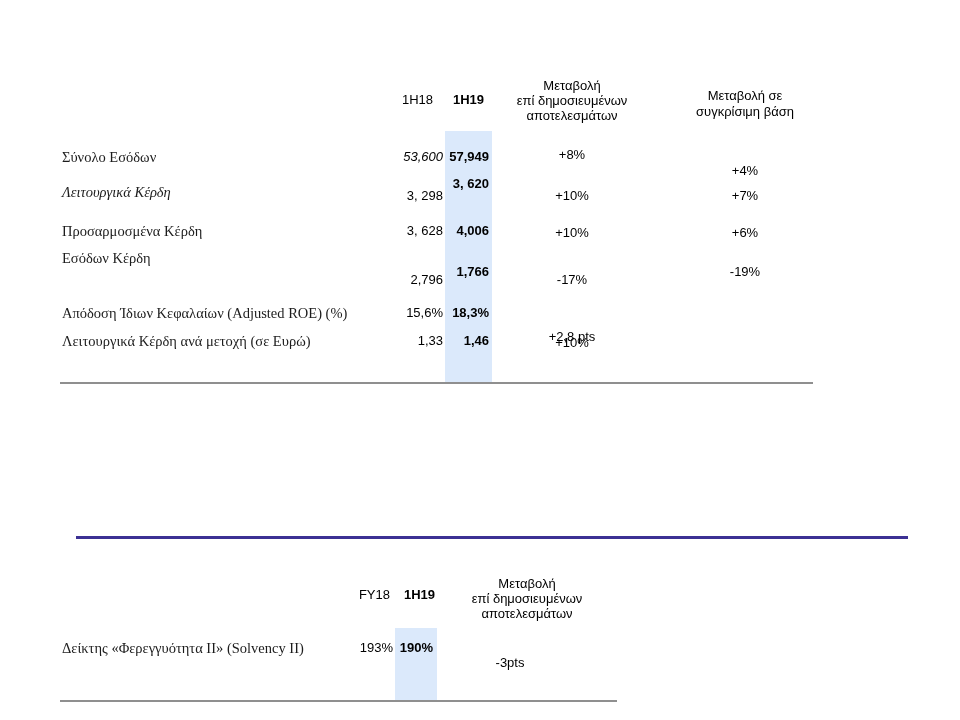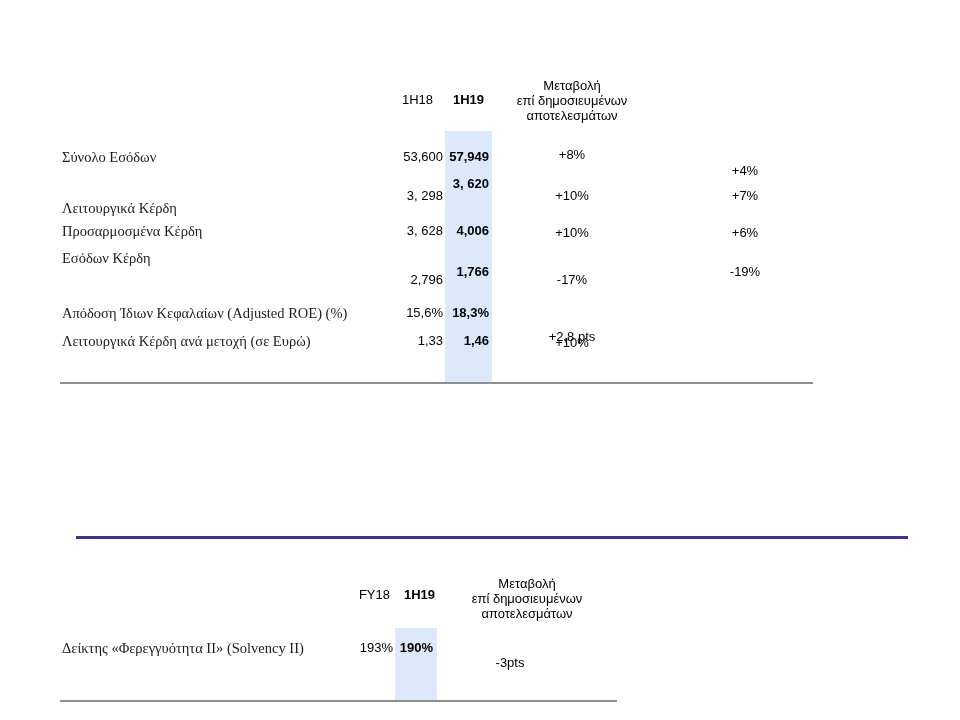--- a/index.html
+++ b/index.html
@@ -29,23 +29,23 @@
   .line-gray{position:absolute;height:2px;background:var(--gray,#8f8f8f);}
   .line-navy{position:absolute;height:3px;background:var(--navy2,#3c3194);}
 
   
   .mh18{right:527px;top:92px;}
   .mh19{right:476px;top:92px;}
   .mh3{left:492px;top:78px;}
   .mh4{left:665px;top:88px;line-height:16px;}
 
   
-  .r0 .lbl{top:149px;} .r0 .v18{right:517px;top:149px;} .r0 .v19{right:471px;top:149px;}
+  .r0 .lbl{top:149px;} .r0 .v18{right:517px;top:149px;font-style:italic;} .r0 .v19{right:471px;top:149px;}
   .r0 .c1{left:512px;top:147px;} .r0 .c2{left:685px;top:163px;}
-  .r1 .lbl{top:200px;} .r1 .v18{right:517px;top:188px;} .r1 .v19{right:471px;top:176px;}
+  .r1 .lbl{top:184px;font-style:italic;} .r1 .v18{right:517px;top:188px;} .r1 .v19{right:471px;top:176px;}
   .r1 .c1{left:512px;top:188px;} .r1 .c2{left:685px;top:188px;}
   .r2 .lbl{top:223px;} .r2 .v18{right:517px;top:223px;} .r2 .v19{right:471px;top:223px;}
   .r2 .c1{left:512px;top:225px;} .r2 .c2{left:685px;top:225px;}
   .r3 .lbl{top:250px;} .r3 .v18{right:517px;top:272px;} .r3 .v19{right:471px;top:264px;}
   .r3 .c1{left:512px;top:272px;} .r3 .c2{left:685px;top:264px;}
   .r4 .lbl{top:305px;} .r4 .v18{right:517px;top:305px;} .r4 .v19{right:471px;top:305px;}
   .r4 .c1{left:512px;top:305px;margin-top:24px;}
   .r5 .lbl{top:333px;} .r5 .v18{right:517px;top:333px;} .r5 .v19{right:471px;top:333px;}
   .r5 .c1{left:512px;top:335px;}
 
@@ -66,20 +66,22 @@
 <div class="slide">
 
 
   <div class="band band-main"></div>
 
   <span class="hdr mh18">1H18</span>
   <span class="hdr bold mh19">1H19</span>
   <span class="hdr center mh3">Μεταβολή
 επί δημοσιευμένων
 αποτελεσμάτων</span>
+  <span class="hdr center mh4">Μεταβολή σε
+συγκρίσιμη βάση</span>
 
   <div class="r0">
     <span class="lbl">Σύνολο Εσόδων</span>
     <span class="num v18">53,600</span>
     <span class="num bold v19">57,949</span>
     <span class="chg c1">+8%</span>
     <span class="chg c2">+4%</span>
   </div>
   <div class="r1">
     <span class="lbl">Λειτουργικά Κέρδη</span>

